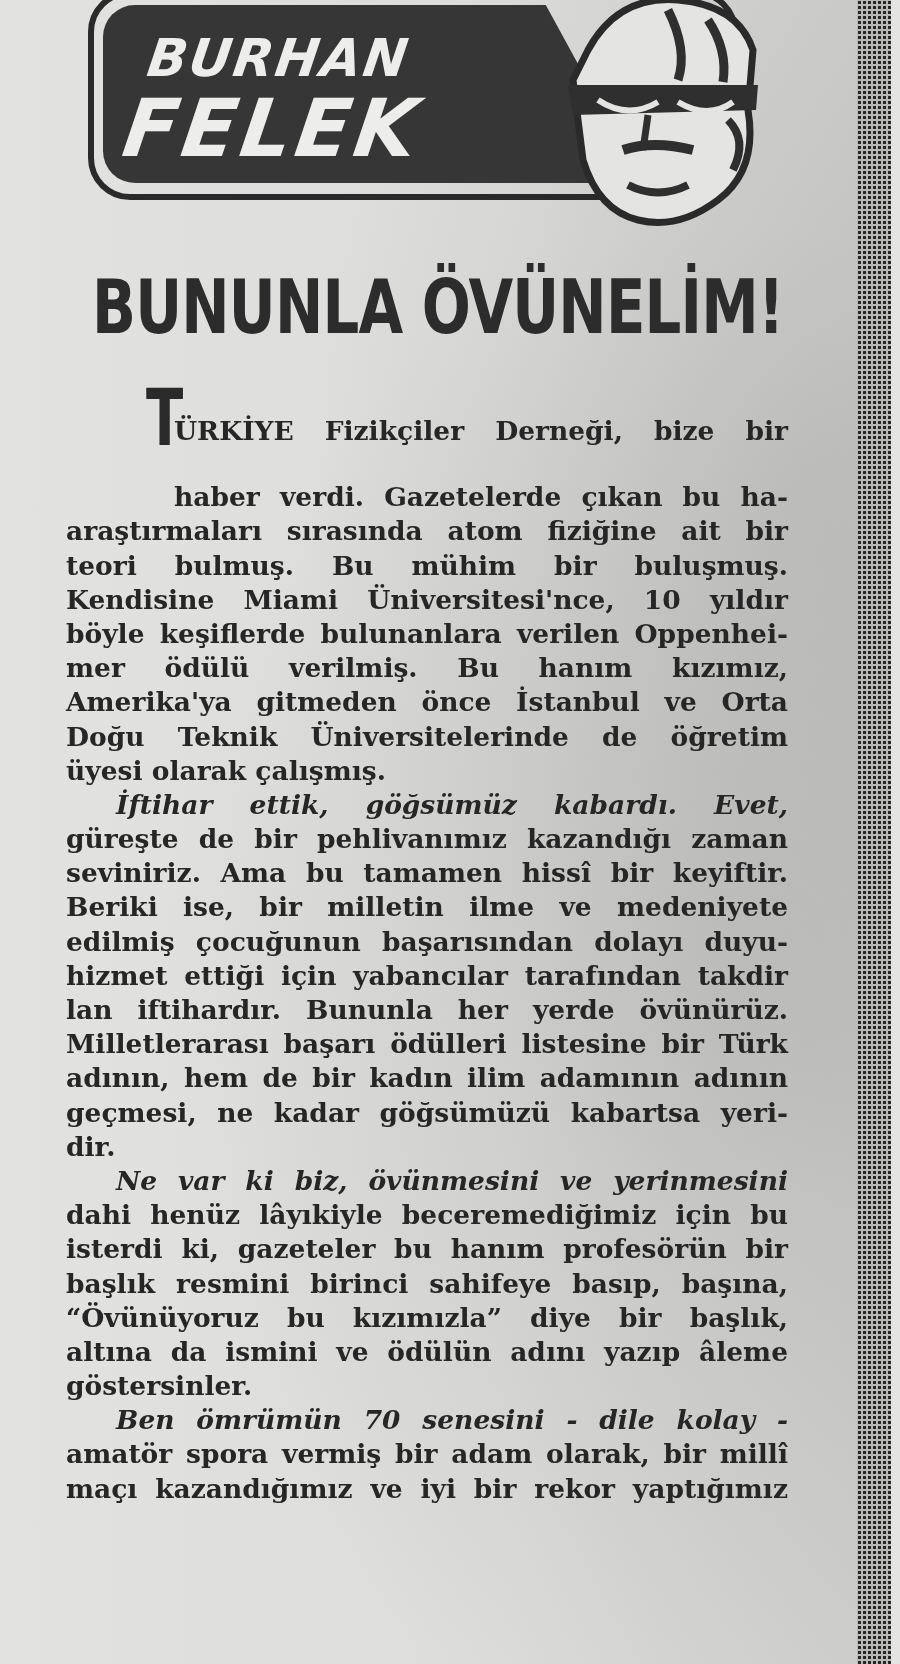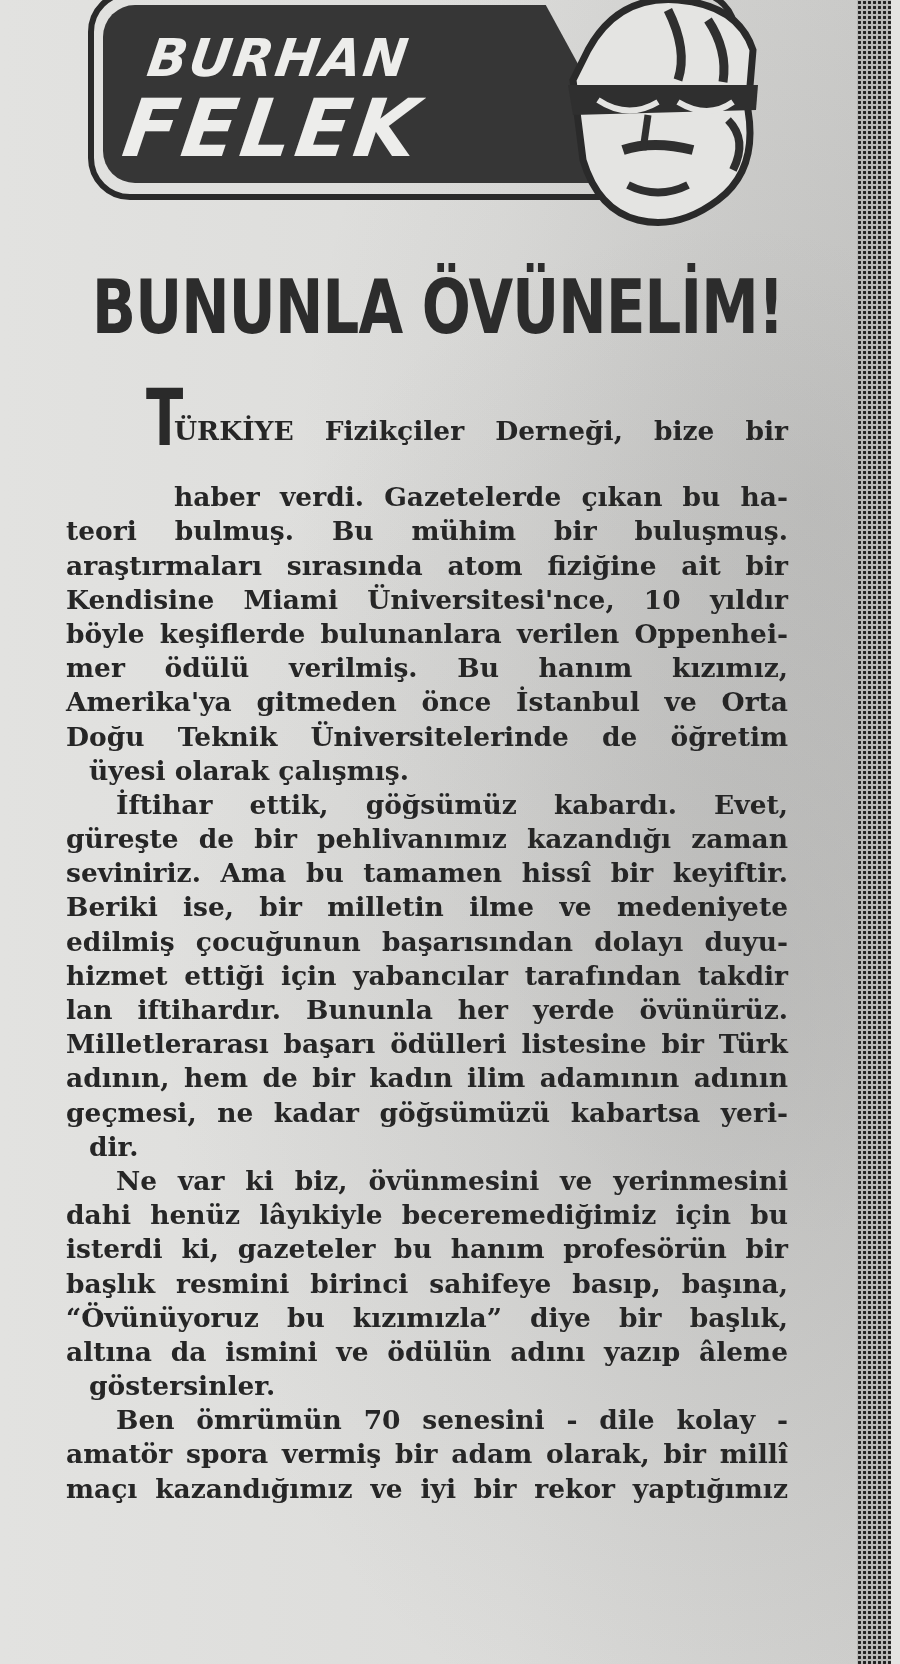--- a/index.html
+++ b/index.html
@@ -52,23 +52,23 @@
     transform: scaleX(0.78); transform-origin: left top; white-space: nowrap;
     line-height: 90px;
   }
 
   
   .body-text {
     position: absolute; left: 66px; top: 382px; width: 722px;
     font-size: 26.5px; line-height: 34.2px; color: #262626; font-weight: bold;
   }
   .line { display: block; white-space: nowrap; text-align: justify; text-align-last: justify; height: 34.2px; }
-  .line.last { text-align-last: left; margin-left: 23px; }
+  .line.last { text-align-last: left; }
   .indent1 { padding-left: 108px; margin-top: 32px; }
-  .indent-p { padding-left: 50px; }
+  .indent-p { padding-left: 50px; font-style: italic; }
   .dropcap {
     position: absolute; left: 80px; top: 4px; width: 22px; height: 64px;
     font-family: "DejaVu Sans", "Liberation Sans", sans-serif; font-weight: bold;
     font-size: 78px; line-height: 64px; color: #2a2a2a; transform: scaleX(0.7); transform-origin: left top;
   }
 </style>
 </head>
 <body>
 
 <div class="paper"></div>
@@ -91,22 +91,22 @@
     <path d="M200 130 Q220 150 205 180" stroke="#2f2f2f" stroke-width="8" fill="none"></path>
   </svg>
 </div>
 
 <div class="headline">BUNUNLA ÖVÜNELİM!</div>
 
 <div class="body-text">
   <div class="dropcap">T</div>
   <span class="line indent1">ÜRKİYE Fizikçiler Derneği, bize bir</span>
   <span class="line indent1">haber verdi. Gazetelerde çıkan bu ha-</span>
+  <span class="line">araştırmaları sırasında atom fiziğine ait bir</span>
   <span class="line">teori bulmuş. Bu mühim bir buluşmuş.</span>
-  <span class="line">araştırmaları sırasında atom fiziğine ait bir</span>
   <span class="line">Kendisine Miami Üniversitesi'nce, 10 yıldır</span>
   <span class="line">böyle keşiflerde bulunanlara verilen Oppenhei-</span>
   <span class="line">mer ödülü verilmiş. Bu hanım kızımız,</span>
   <span class="line">Amerika'ya gitmeden önce İstanbul ve Orta</span>
   <span class="line">Doğu Teknik Üniversitelerinde de öğretim</span>
   <span class="line last">üyesi olarak çalışmış.</span>
   <span class="line indent-p">İftihar ettik, göğsümüz kabardı. Evet,</span>
   <span class="line">güreşte de bir pehlivanımız kazandığı zaman</span>
   <span class="line">seviniriz. Ama bu tamamen hissî bir keyiftir.</span>
   <span class="line">Beriki ise, bir milletin ilme ve medeniyete</span>

